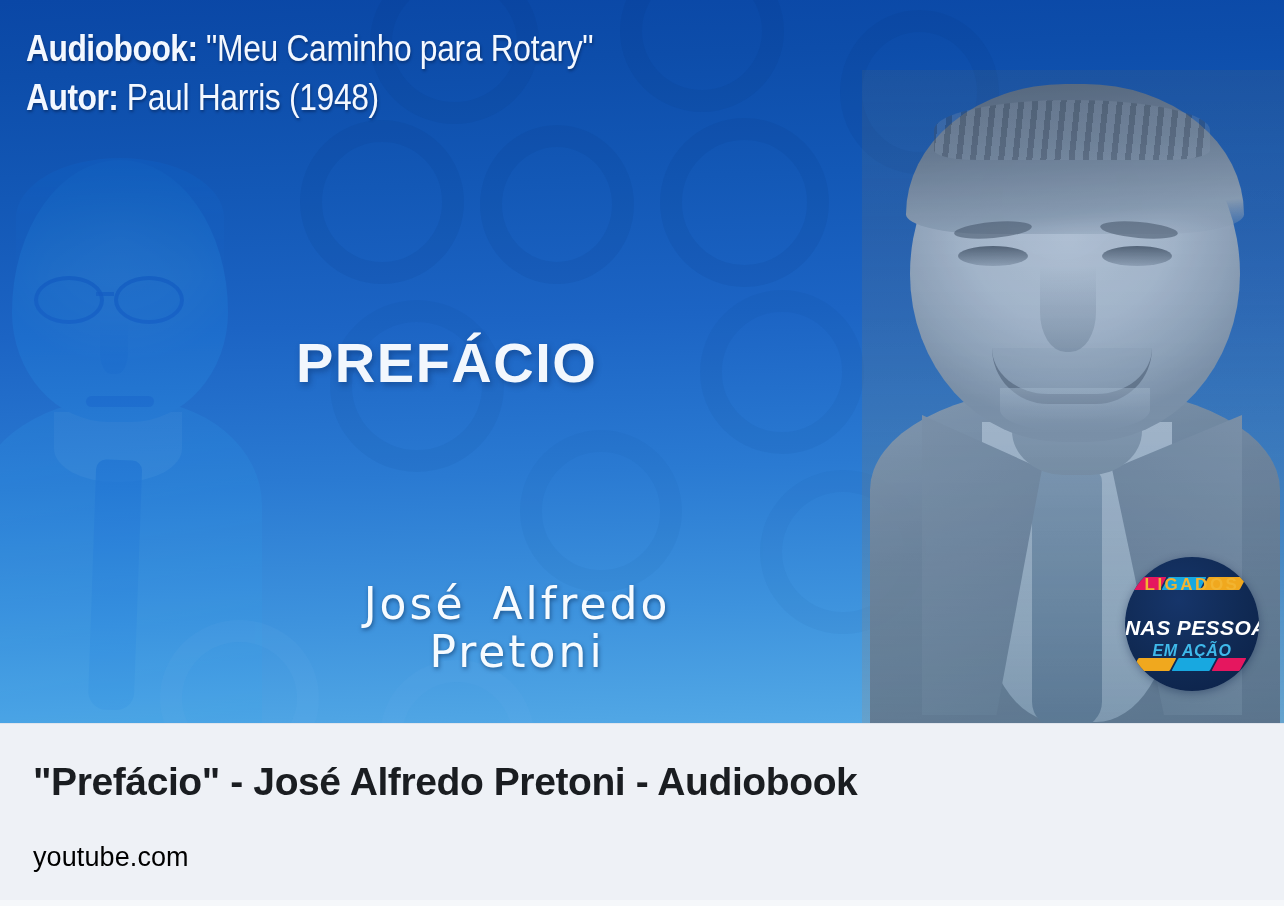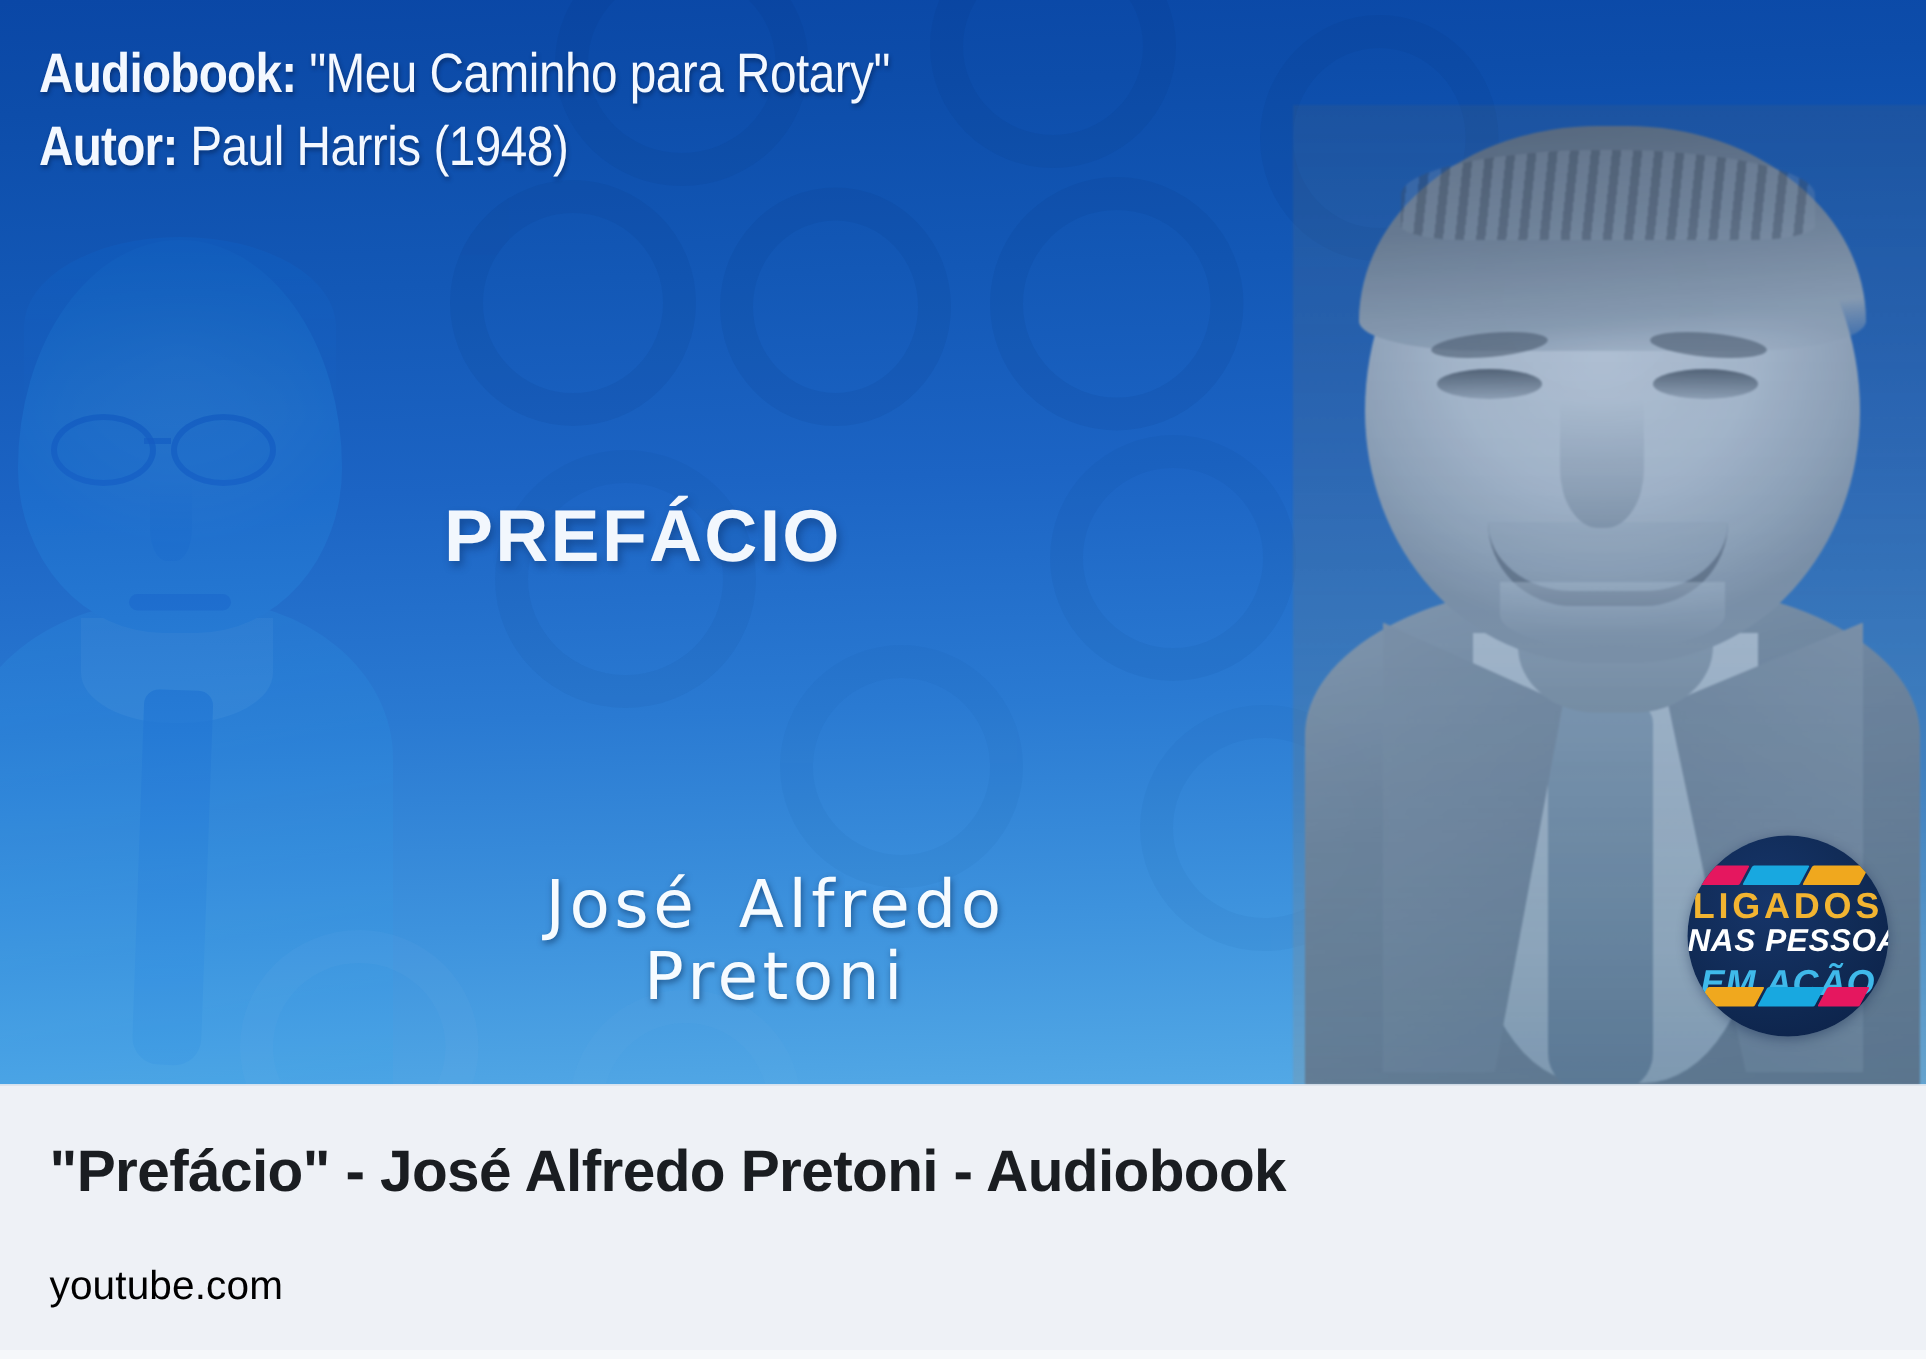--- a/index.html
+++ b/index.html
@@ -296,21 +296,21 @@
 
   
   .prefacio {
     position: absolute;
     left: 296px;
     top: 330px;
     z-index: 6;
     color: #f2f7fd;
     font-family: "Liberation Sans", sans-serif;
     font-weight: 700;
-    font-size: 49px;
+    font-size: 56px;
     letter-spacing: 1.5px;
     text-shadow: 2px 3px 6px rgba(0, 25, 70, .35);
     text-align: center;
   }
 
   
   .leitura-block {
     position: absolute;
     left: 282px;
     top: 578px;
@@ -377,36 +377,36 @@
   .badge-l1, .badge-l2, .badge-l3 {
     position: absolute;
     left: 0; right: 0;
     text-align: center;
     font-family: "Liberation Sans", sans-serif;
     font-weight: 700;
     font-style: italic;
     white-space: nowrap;
   }
   .badge-l1 {
-    top: 34px;
+    top: 18px;
     color: #f2b431;
     font-style: normal;
-    font-size: 24px;
+    font-size: 17px;
     letter-spacing: 2.5px;
   }
   .badge-l2 {
     top: 59px;
     color: #ffffff;
     font-size: 21px;
     letter-spacing: .4px;
   }
   .badge-l3 {
     top: 85px;
     color: #3fb9ea;
-    font-size: 24px;
+    font-size: 16px;
     letter-spacing: .6px;
     font-style: italic;
   }
 
   
   .card {
     position: absolute;
     left: 0;
     top: 723px;
     width: 1284px;

